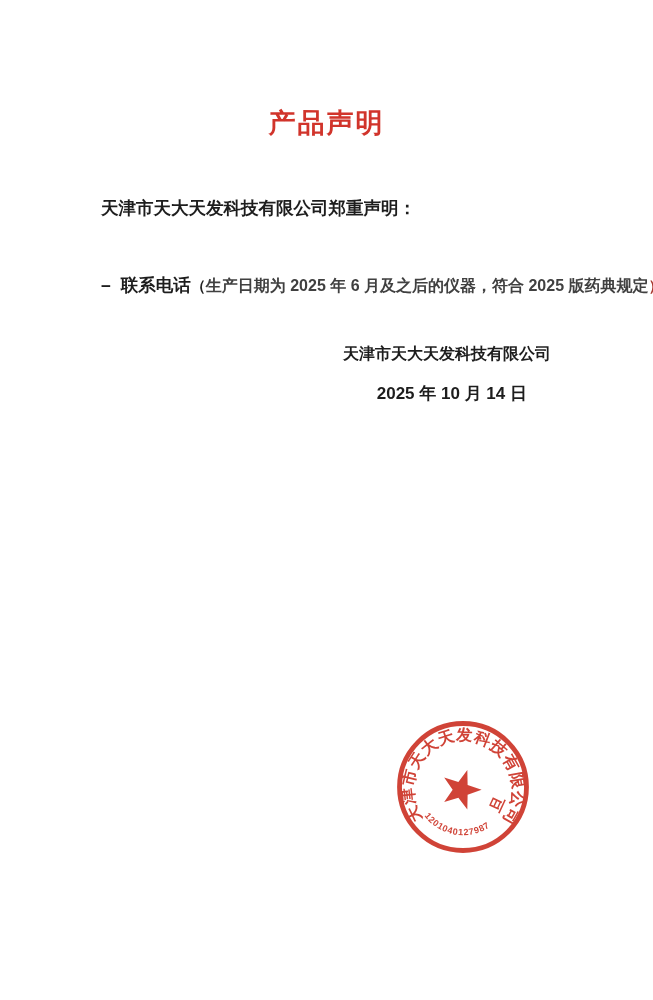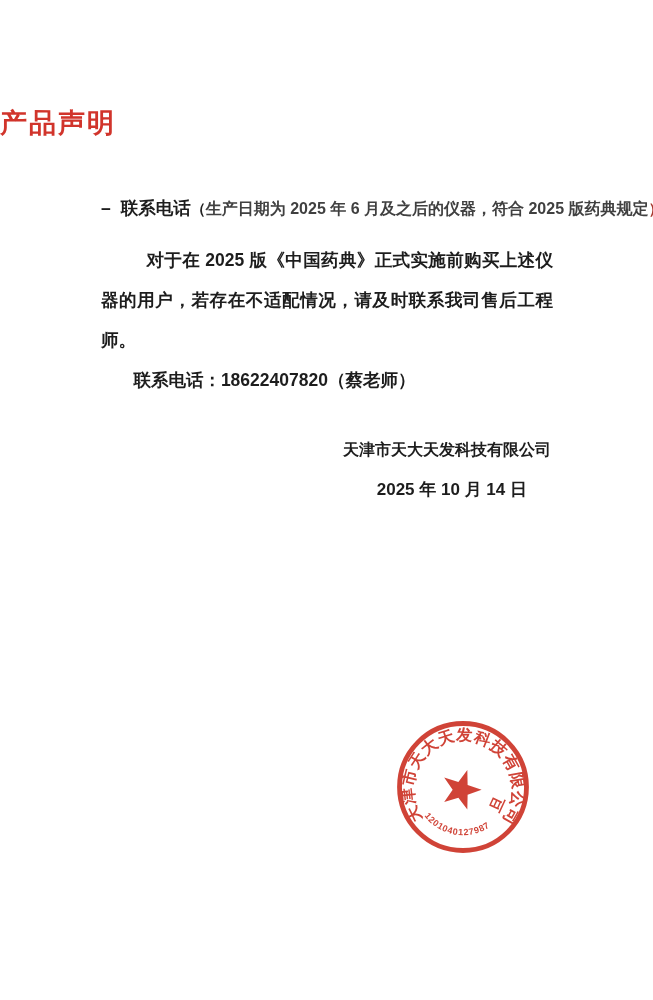--- a/index.html
+++ b/index.html
@@ -7,21 +7,21 @@
     width:653px;height:1000px;
     background:#ffffff;
     position:relative;
     overflow:hidden;
     font-family:"Liberation Sans","DejaVu Sans",sans-serif;
     color:#1d1d1d;
   }
   .page{position:relative;width:653px;height:1000px;}
   .doc-title{
     margin:106px 0 0 0;
-    text-align:left;
+    text-align:center;
     color:#d1342b;
     font-size:27px;
     font-weight:bold;
     letter-spacing:2px;
     line-height:34px;
   }
   .content{
     margin:50px 100px 0 101px;
     width:452px;
     font-size:17.5px;
@@ -72,32 +72,29 @@
 </style>
 </head>
 <body>
 
 <div class="page">
 
   <h1 class="doc-title">产品声明</h1>
 
   <div class="content">
 
+    <p class="opening">天津市天大天发科技有限公司郑重声明：</p>
 
 
     <div class="product-list">
       <div class="product-item">
         <span class="dash">–</span><span class="pname">联系电话</span><span class="popen">（</span><span class="pnote">生产日期为 2025 年 6 月及之后的仪器，符合 2025 版药典规定</span><span class="pclose">）</span>
       </div>
     </div>
 
-    <div class="after-list">
-      <p class="para">对于在 2025 版《中国药典》正式实施前购买上述仪器的用户，若存在不适配情况，请及时联系我司售后工程师。</p>
-      <p class="contact">联系电话：18622407820（蔡老师）</p>
-    </div>
 
     <div class="signature">
       <p class="sig-company">天津市天大天发科技有限公司</p>
       <p class="sig-date">2025 年 10 月 14 日</p>
     </div>
 
   </div>
 
   <div class="seal">
     <svg viewBox="0 0 200 200" xmlns="http://www.w3.org/2000/svg">

